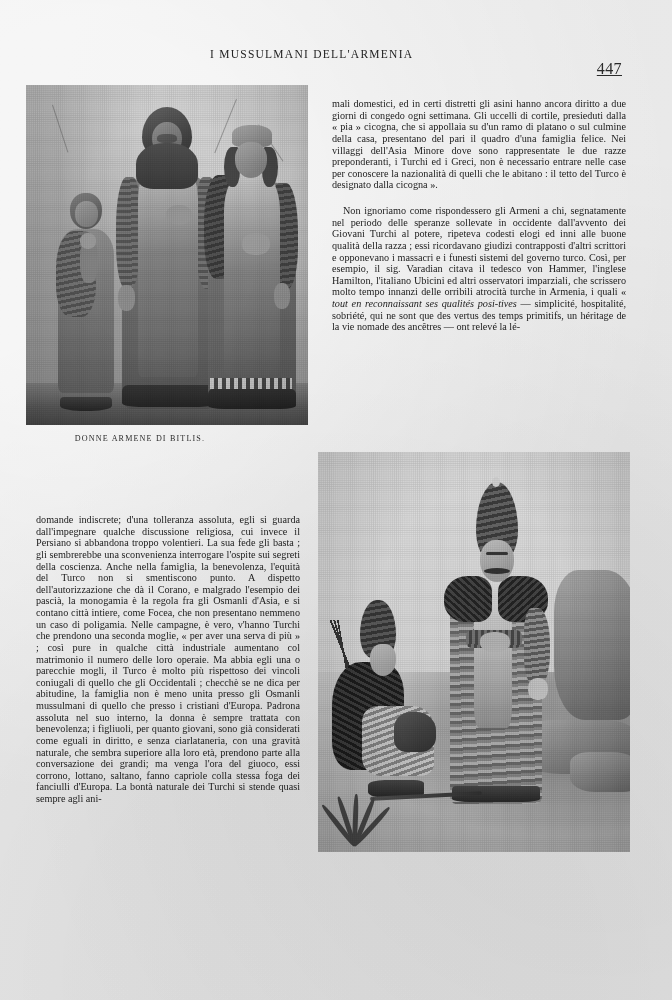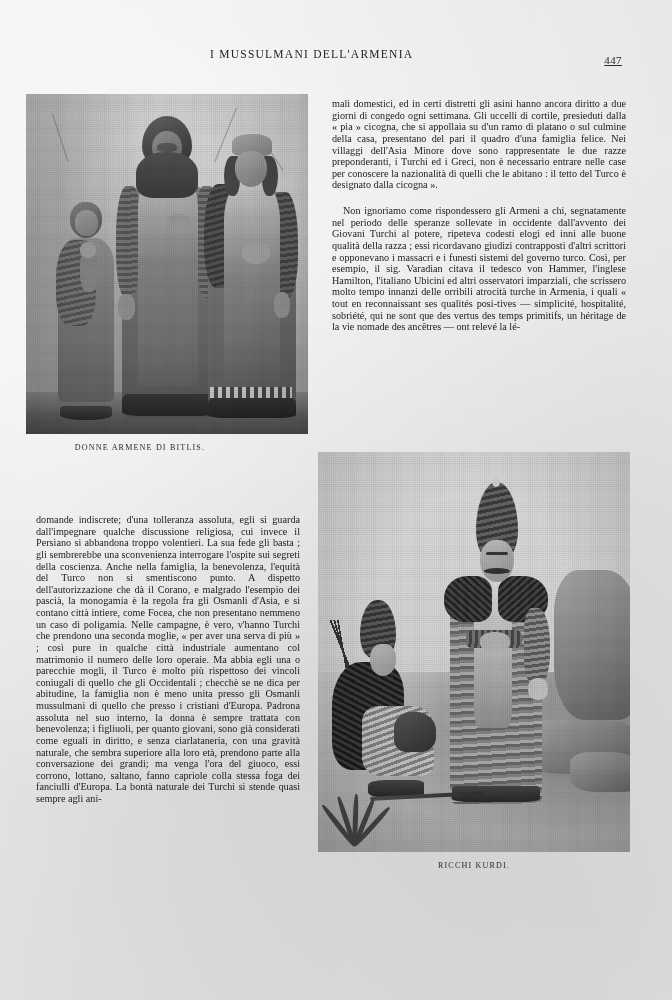--- a/index.html
+++ b/index.html
@@ -44,22 +44,22 @@
     left: 148px;
     top: 0;
     font-size: 11.5px;
     letter-spacing: 1.25px;
     color: #232323;
     white-space: nowrap;
   }
   .runhead-folio {
     position: absolute;
     right: 0;
-    top: 6px;
-    font-size: 11px;
+    top: 12px;
+    font-size: 16px;
     letter-spacing: .4px;
     color: #2a2a2a;
     text-decoration: underline;
   }
 
   
   .col {
     position: absolute;
     font-size: 10.2px;
     line-height: 11.62px;
@@ -76,34 +76,34 @@
   .col-right-top {
     left: 318px;
     top: 84px;
     width: 322px;
   }
   .col-left-bottom {
     left: 22px;
     top: 500px;
     width: 292px;
   }
-  .it { }
+  .it { font-style: italic; }
 
   
   .figure { position: absolute; }
   .fig-caption {
     text-align: center;
     font-size: 8.1px;
     letter-spacing: 1.15px;
     color: #2b2b2b;
     margin-top: 9px;
     white-space: nowrap;
   }
 
-  .fig-women { left: 26px; top: 94px; width: 228px; }
+  .fig-women { left: 26px; top: 85px; width: 228px; }
   .fig-women .plate { width: 282px; height: 340px; }
   .fig-kurds { left: 318px; top: 452px; width: 312px; }
   .fig-kurds .plate { width: 312px; height: 400px; }
 
   .plate {
     position: relative;
     overflow: hidden;
     background: #cfcdc8;
     filter: grayscale(100%) contrast(101%);
   }
@@ -515,16 +515,15 @@
         <i style="transform:rotate(-38deg);"></i>
         <i style="transform:rotate(-18deg);"></i>
         <i style="transform:rotate(2deg);"></i>
         <i style="transform:rotate(22deg);"></i>
         <i style="transform:rotate(42deg);"></i>
       </div>
 
       <div class="halftone"></div>
       <div class="vignette"></div>
     </div>
-    <div class="fig-caption">RICCHI KURDI.</div>
   </div>
 
 </div>
 
 </body></html>

